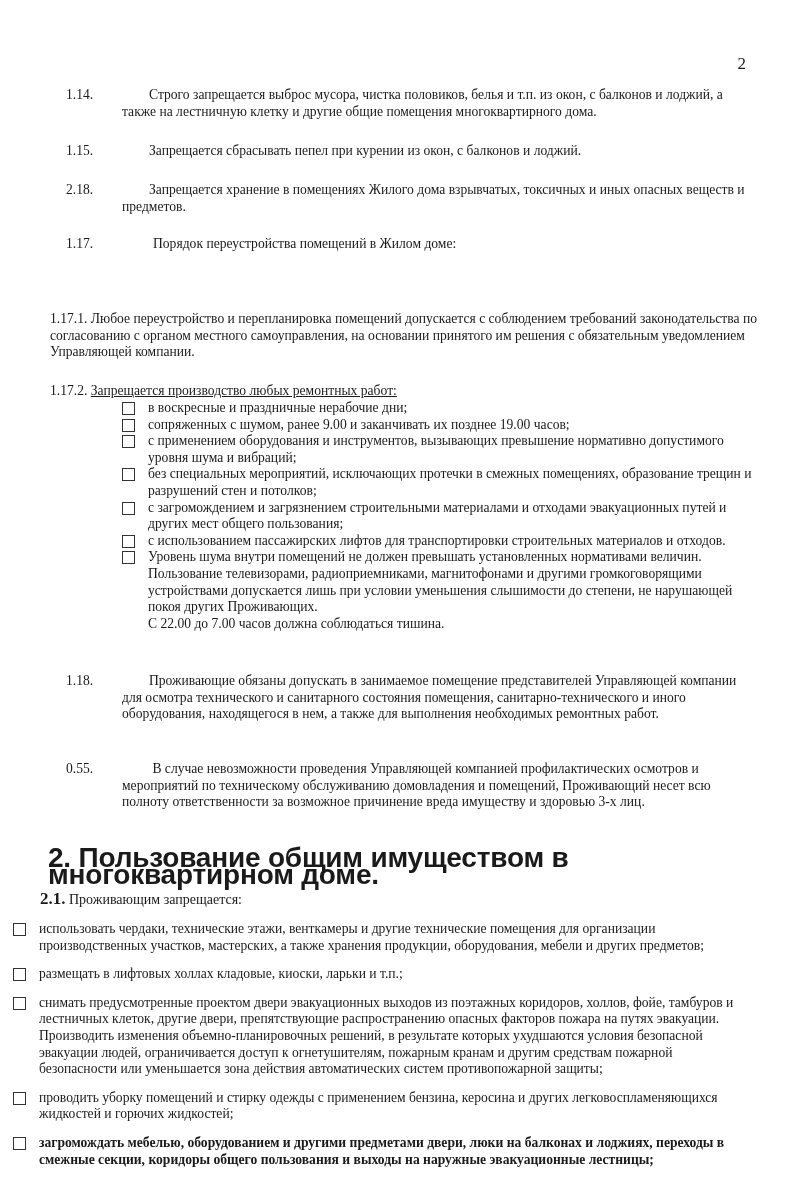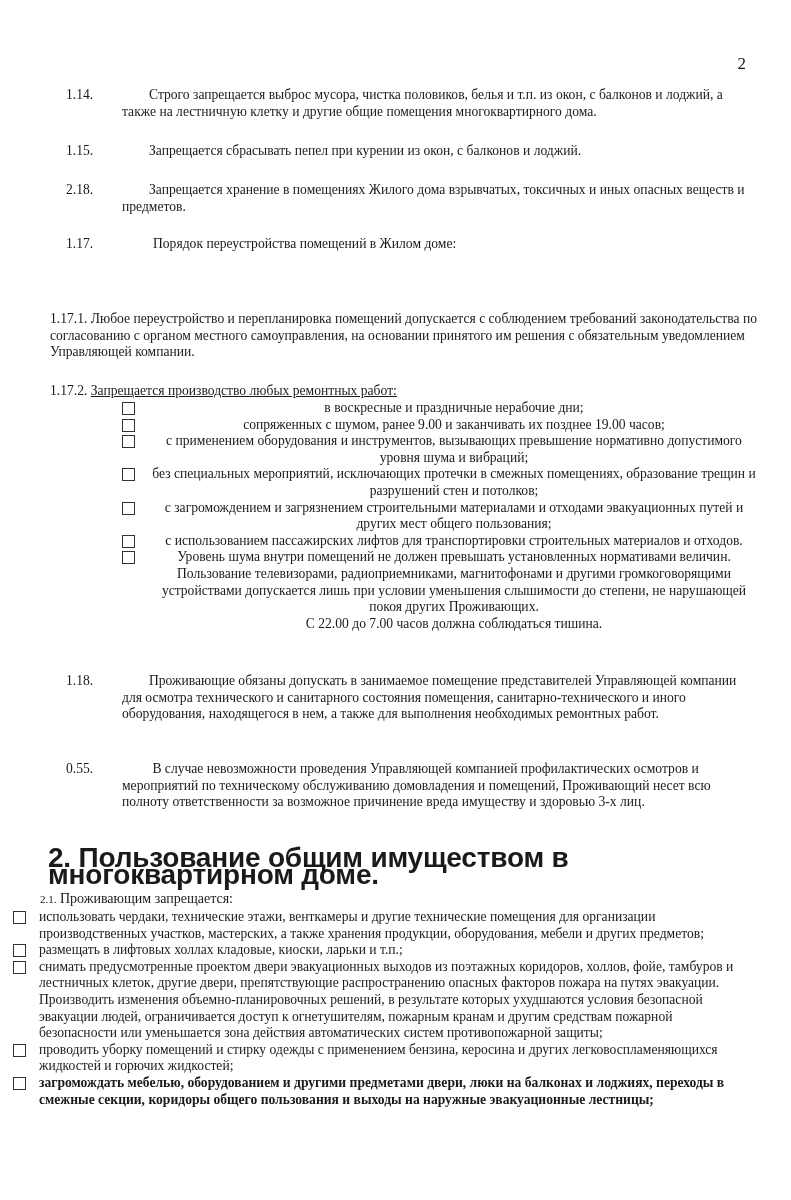--- a/index.html
+++ b/index.html
@@ -8,36 +8,36 @@
     font-family: "Liberation Serif", "DejaVu Serif", serif;
     color: #1a1a1a; font-size: 13.6px; line-height: 16.6px;
   }
   .abs { position: absolute; }
   .page-number { right: 45px; top: 56px; font-size: 17px; }
   .num-item { left: 94px; width: 660px; }
   .num-item .num { display: inline-block; width: 55px; }
   .num-item .cont { padding-left: 28px; text-indent: -28px; }
   .para { left: 50px; width: 720px; }
   .u { text-decoration: underline; }
-  .cb-list { left: 120px; width: 640px; text-align: center; }
+  .cb-list { left: 120px; width: 640px; }
   .cb-item { position: relative; padding-left: 28px; margin: 0; }
   .cb {
     position: absolute; left: 2px; top: 2px; width: 11px; height: 11px;
     border: 1.3px solid #333; background: #fff;
   }
   .cb-list2 { left: 12px; width: 730px; }
-  .cb-list2 .cb-item { padding-left: 27px; }
+  .cb-list2 .cb-item { padding-left: 27px; margin-top: 12px; }
   .cb-list2 .cb { left: 1px; }
   .bold { font-weight: bold; }
   .heading {
     left: 40px; top: 850px; font-size: 28px; font-weight: bold;
     font-family: "Liberation Sans", "DejaVu Sans", sans-serif; letter-spacing: -0.2px; margin-left: 8px;
   }
   .sub { left: 40px; top: 891px; font-size: 14px; }
-  .sub .n { font-size: 11px; }
+  .sub .n { font-size: 17px; font-weight: bold; }
 </style>
 </head>
 <body>
 
 <div class="abs page-number">2</div>
 
 <div class="abs num-item" style="top:87px">
   <div class="cont"><span class="num">1.14.</span><span>Строго запрещается выброс мусора, чистка половиков, белья и т.п. из окон, с балконов и лоджий, а также на лестничную клетку и другие общие помещения многоквартирного дома.</span></div>
 </div>
 <div class="abs num-item" style="top:143px">

